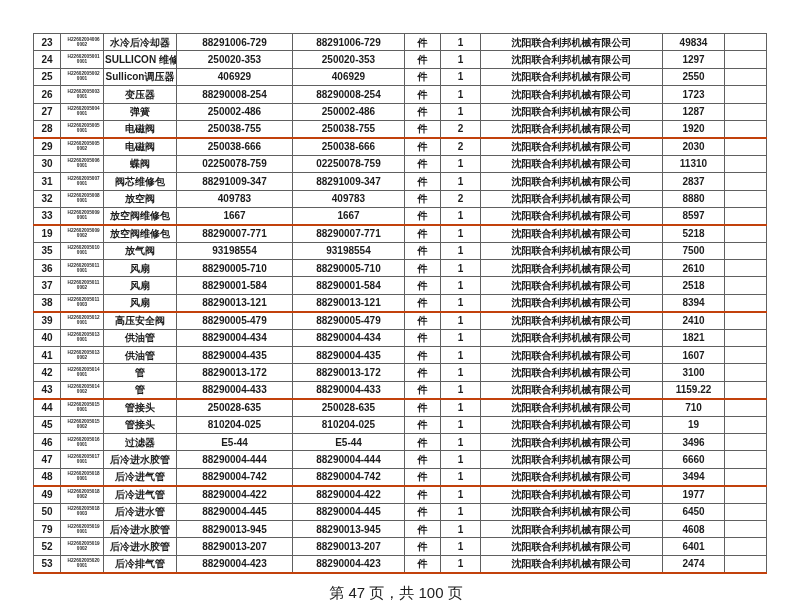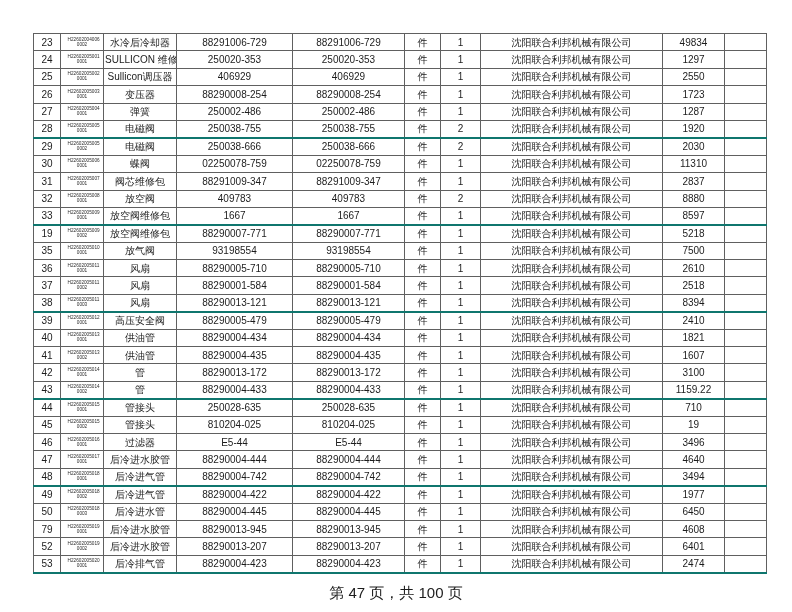--- a/index.html
+++ b/index.html
@@ -24,22 +24,22 @@
     border: 1px solid #606060;
     text-align: center;
     vertical-align: middle;
     padding: 0 1px;
     overflow: hidden;
     font-size: 10px;
     line-height: 1.12;
     white-space: nowrap;
   }
   table.parts tr { height: 17.4px; }
-  table.parts tr.group-end td { border-bottom: 2px solid #0f766e; }
-  table.parts { border: 1.5px solid #4a4a4a; }
+  table.parts tr.group-end td { border-bottom: 2px solid #c2410c; }
+  table.parts { border: 1.5px solid #4a4a4a; font-weight: bold; }
   td.c-no   { font-size: 10px; }
   td.c-id   { padding: 0; color: #2a2a2a; }
   .idwrap   { font-size: 6.5px; line-height: 6.5px; transform: scale(0.72); transform-origin: 50% 50%; }
   .idwrap div { white-space: nowrap; }
   td.c-name { font-size: 10px; white-space: normal; line-height: 1.15; }
   td.c-pn   { font-size: 10px; }
   td.c-unit { font-size: 10px; }
   td.c-qty  { font-size: 10px; }
   td.c-supplier { font-size: 10px; margin-left: 44px; }
   td.c-amount   { font-size: 10px; }
@@ -488,21 +488,21 @@
         <div>H22602005017</div>
         <div>0001</div>
       </div>
     </td>
     <td class="c-name">后冷进水胶管</td>
     <td class="c-pn">88290004-444</td>
     <td class="c-pn">88290004-444</td>
     <td class="c-unit">件</td>
     <td class="c-qty">1</td>
     <td class="c-supplier">沈阳联合利邦机械有限公司</td>
-    <td class="c-amount">4640</td>
+    <td class="c-amount">6660</td>
     <td class="c-blank"></td>
   </tr>
         <tr class="group-end">
     <td class="c-no">48</td>
     <td class="c-id">
       <div class="idwrap">
         <div>H22602005018</div>
         <div>0001</div>
       </div>
     </td>

